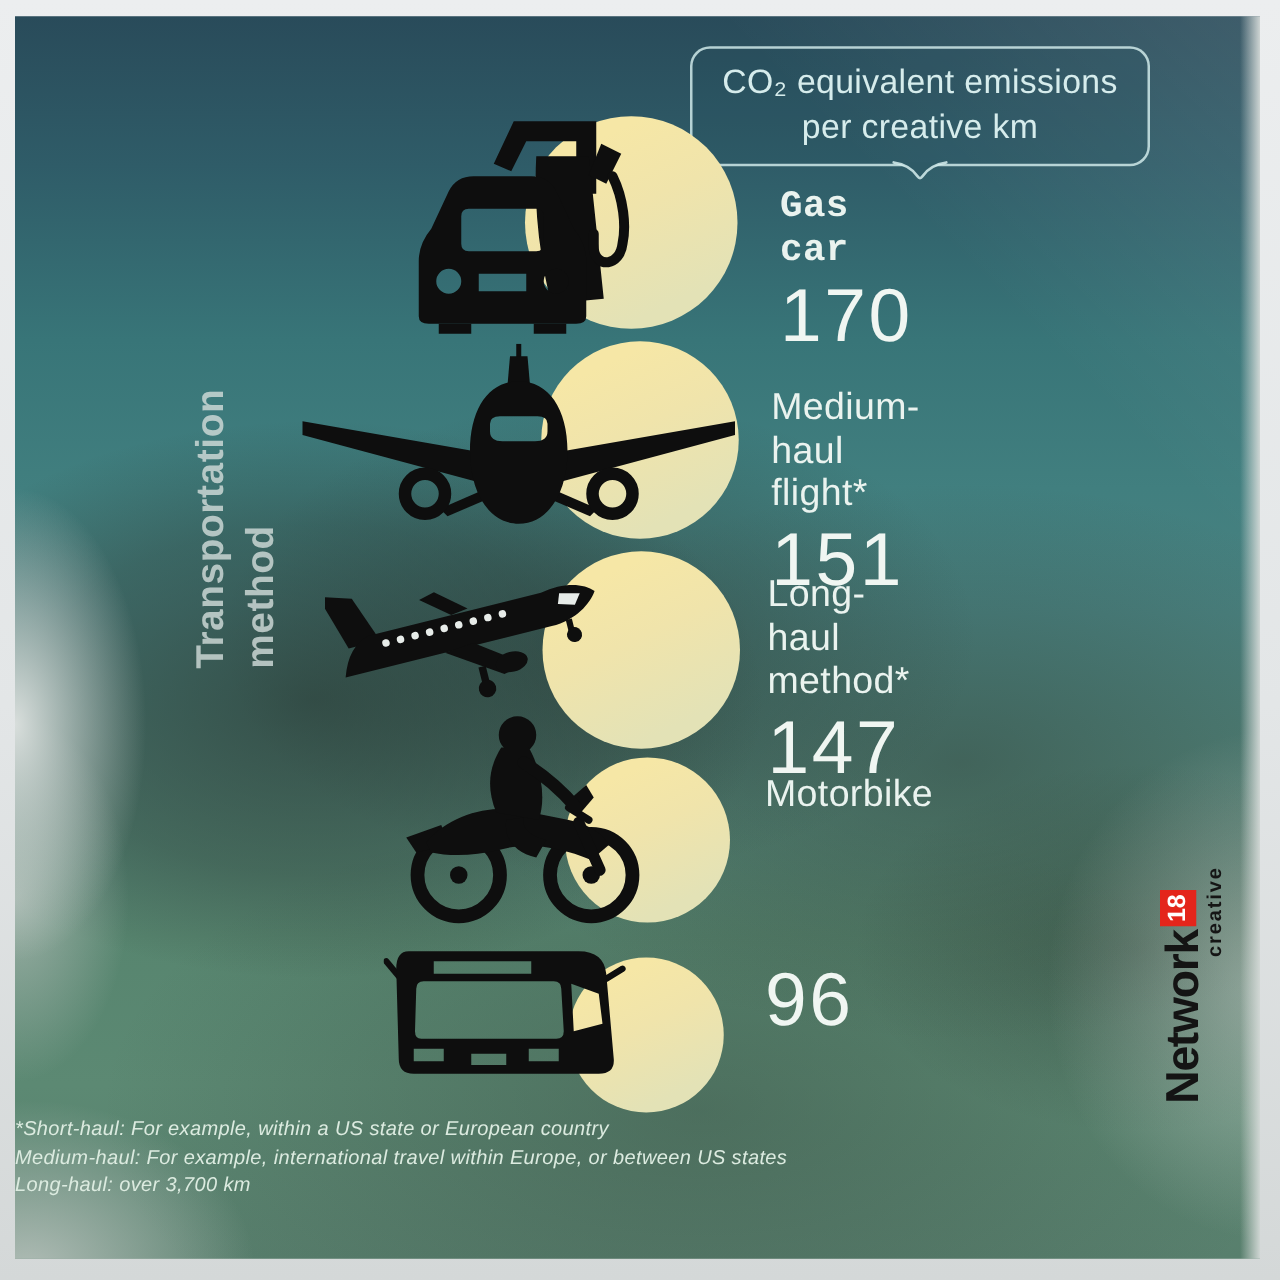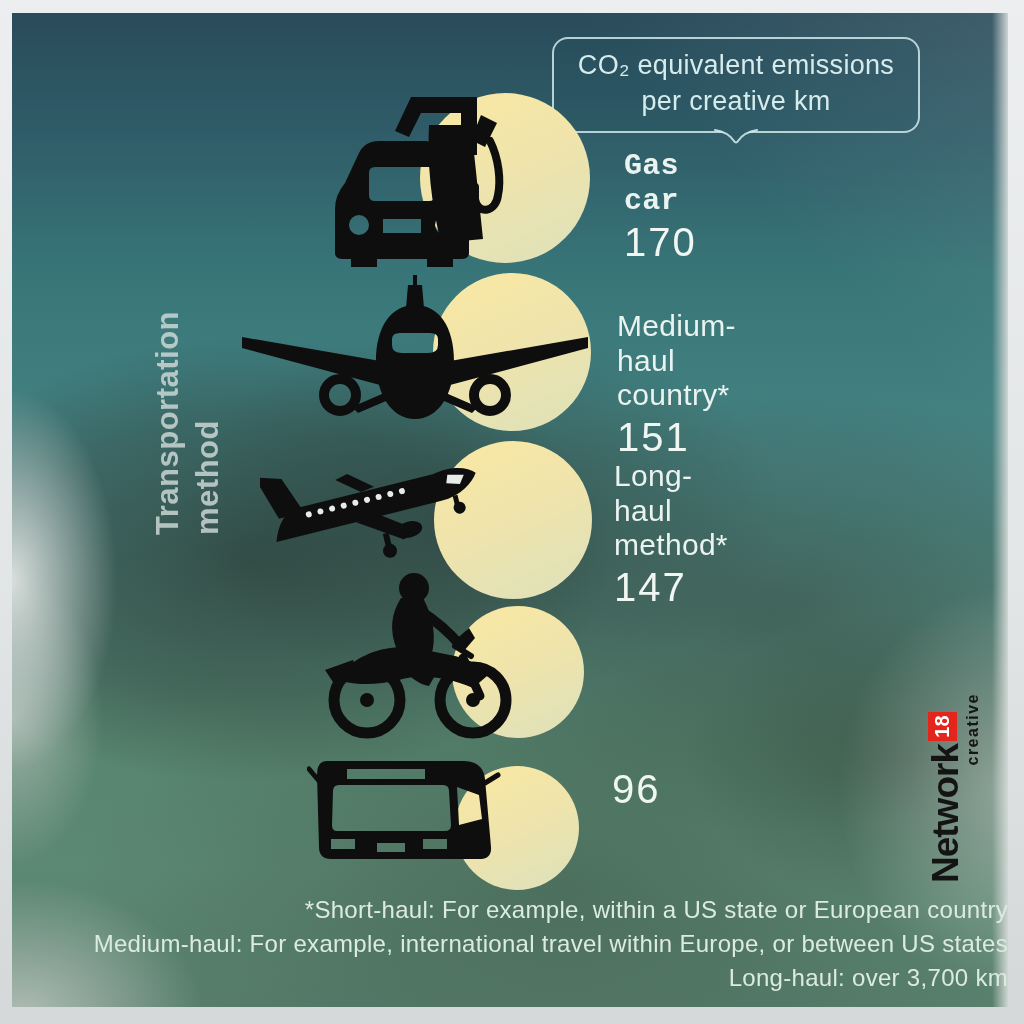--- a/index.html
+++ b/index.html
@@ -27,23 +27,23 @@
   .axis-wrap{position:absolute;left:136px;top:236px;width:90px;height:286px;}
   .axis-rot{width:286px;height:90px;transform-origin:top left;transform:rotate(-90deg) translateX(-286px);
     font-weight:bold;font-size:31px;line-height:1.28;color:rgba(207,219,216,.82);letter-spacing:.5px;}
   .row{position:absolute;}
   .halo{position:absolute;border-radius:50%;
     background:linear-gradient(155deg,#f6e7a6 18%,#f0e4ab 45%,#e3e2b6 82%);}
   .icon{position:absolute;}
   .rowtext{position:absolute;color:#eaf3ef;}
   .rowlabel{font-size:30px;line-height:1.15;letter-spacing:.3px;}
   .rowlabel.bold{font-weight:bold;font-family:Liberation Mono, monospace;}
-  .rowvalue{font-size:40px;line-height:1.06;letter-spacing:2px;color:#f0f6f2;margin-top:3px;}
-  .footnotes{position:absolute;left:0;right:0;top:880px;text-align:right;
-    color:#dcebe0;font-size:24px;line-height:1.42;letter-spacing:.3px;}
+  .rowvalue{font-size:60px;line-height:1.06;letter-spacing:2px;color:#f0f6f2;margin-top:3px;}
+  .footnotes{position:absolute;left:0;right:0;top:880px;text-align:left;font-style:italic;
+    color:#dcebe0;font-size:16px;line-height:1.42;letter-spacing:.3px;}
   .n18-wrap{position:absolute;left:916px;top:680px;width:74px;height:190px;}
   .n18-rot{width:190px;height:74px;transform-origin:top left;transform:rotate(-90deg) translateX(-190px);}
   .n18-line1{display:flex;align-items:flex-start;gap:3px;}
   .n18-name{font-weight:bold;font-size:37px;line-height:.95;letter-spacing:-1px;color:#141414;}
   .n18-box{display:inline-flex;align-items:center;justify-content:center;width:29px;height:29px;
     background:#e4251b;color:#fff;font-weight:bold;font-size:20px;}
   .n18-sub{text-align:right;font-size:16px;font-weight:bold;letter-spacing:1.5px;color:#151515;margin-top:1px;}
   svg{display:block;}
 </style>
 </head>
@@ -106,21 +106,21 @@
           <path d="M158 112 L112 132 L118 138 L160 120 Z"></path>
           <path d="M192 112 L238 132 L232 138 L190 120 Z"></path>
           <path fill-rule="evenodd" d="M175 30 C199 30 214 52 214 86 C214 120 198 144 175 144 C152 144 136 120 136 86 C136 52 151 30 175 30 Z
             M152 64 Q152 58 160 58 L190 58 Q198 58 198 64 L198 70 Q198 78 188 78 L162 78 Q152 78 152 70 Z"></path>
           <circle cx="100" cy="120" r="16" fill="none" stroke="#0e0e0e" stroke-width="10"></circle>
           <circle cx="250" cy="120" r="16" fill="none" stroke="#0e0e0e" stroke-width="10"></circle>
         </g>
       </svg>
     </div>
     <div class="rowtext" style="left:605px;top:296px;">
-      <div class="rowlabel">Medium-haul country*</div>
+      <div class="rowlabel">Medium-haul flight*</div>
       <div class="rowvalue">151</div>
     </div>
   </div>
 
   <div class="row">
     <div class="halo" style="left:422px;top:428px;width:158px;height:158px;"></div>
     <div class="icon" style="left:248px;top:420px;">
       <svg width="230" height="140" viewBox="0 0 230 140">
         <g transform="rotate(-14 115 70)">
           <g fill="#0e0e0e">
@@ -170,20 +170,21 @@
           <path d="M138 88 L154 98" stroke="#0e0e0e" stroke-width="6" stroke-linecap="round"></path>
           <path d="M136 84 L152 70 L158 80 L146 94 Z"></path>
           <circle cx="97" cy="30" r="15"></circle>
           <path d="M84 40 C74 56 72 72 80 92 L114 98 C120 80 116 58 106 40 Z"></path>
           <path d="M102 52 C118 62 132 74 144 88" fill="none" stroke="#0e0e0e" stroke-width="10" stroke-linecap="round"></path>
           <path d="M88 98 C86 112 94 124 112 128 L120 114 C106 110 100 104 102 96 Z"></path>
         </g>
       </svg>
     </div>
     <div class="rowtext" style="left:600px;top:606px;">
+      <div class="rowlabel">Motorbike</div>
     </div>
   </div>
 
   <div class="row">
     <div class="halo" style="left:443px;top:753px;width:124px;height:124px;"></div>
     <div class="icon" style="left:295px;top:742px;">
       <svg width="195" height="122" viewBox="0 0 195 122">
         <g fill="#0e0e0e">
           <path d="M12 26 L2 14" stroke="#0e0e0e" stroke-width="5" stroke-linecap="round"></path>
           <path d="M178 28 L191 20" stroke="#0e0e0e" stroke-width="5" stroke-linecap="round"></path>

